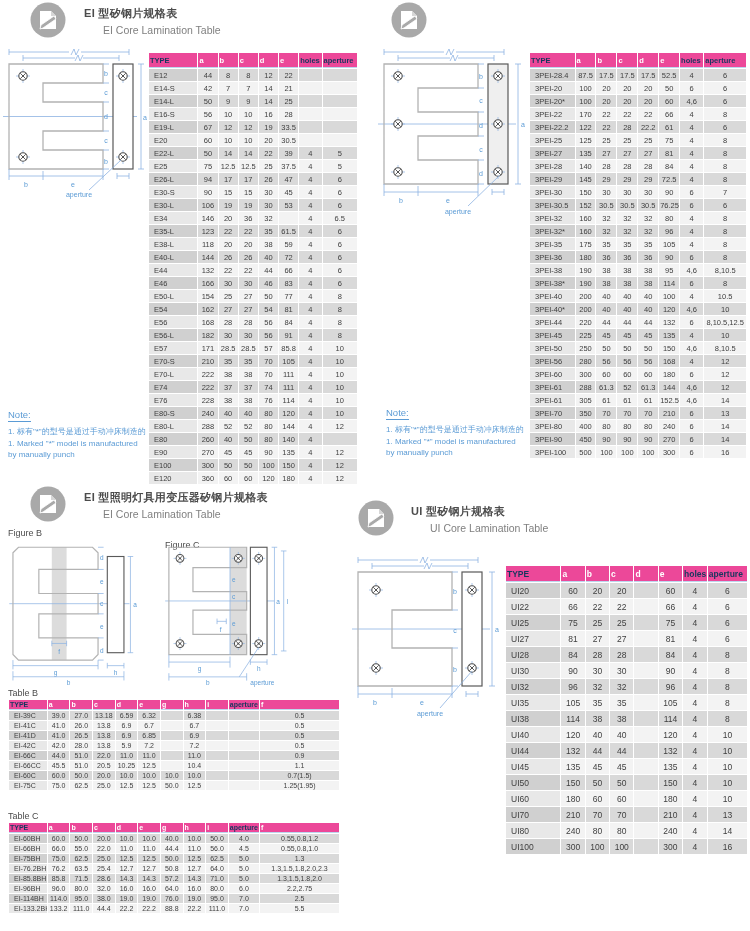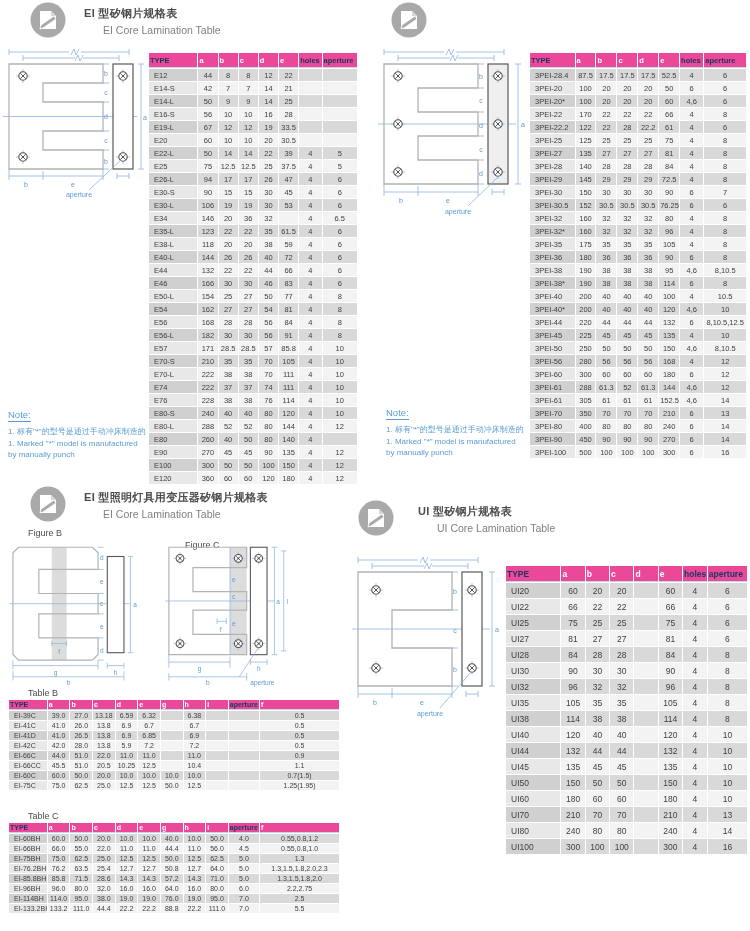--- a/index.html
+++ b/index.html
@@ -41,21 +41,21 @@
   .tbl-ui td{padding:2.5px 1px;}
   .tbl-ui th:nth-child(1){width:24%;}
   .tbl-ui th:nth-child(n+2):nth-child(-n+6){width:9.8%;}
   .tbl-ui th:nth-child(7){width:10%;}
   .tbl-ui th:nth-child(8){width:17%;}
   
   .note-title{color:#5b9bd5;font-size:9.5px;display:inline-block;border-bottom:1px solid #5b9bd5;
               padding-bottom:1px;margin-bottom:4px;}
   .note-line{color:#5b9bd5;font-size:8px;line-height:1.45;}
   
-  .fig-label{font-size:9px;color:#4c4c4c;margin-left:20px;}
+  .fig-label{font-size:9px;color:#4c4c4c;}
   
   .shape{fill:none;stroke:#b3b3b3;stroke-width:1.3;}
   .ibar{fill:#ffffff;stroke:#595959;stroke-width:1.2;}
   .ibar-fill{fill:#efefef;stroke:#595959;stroke-width:1.2;}
   .dimline{stroke:#8db3e2;stroke-width:0.8;fill:none;}
   .dim{fill:#5b9bd5;font-size:7px;}
   .strip{fill:#dcdcdc;}
 </style>
 </head>
 <body>
@@ -1131,21 +1131,21 @@
           <td>5.5</td>
         </tr>
       </tbody>
     </table>
 </div>
 
 <div class="abs" style="left:350px;top:495px;width:400px;height:436px">
   <svg class="abs" style="left:8px;top:5px" width="36" height="36" viewBox="0 0 36 36">
       <use href="#doc-icon-glyph"></use>
     </svg>
-  <div class="abs" style="left:68px;top:9px">
+  <div class="abs" style="left:61px;top:9px">
     <div class="sec-title-zh">UI 型矽钢片规格表</div>
     <div class="sec-title-en">UI Core Lamination Table</div>
   </div>
 
   <svg class="abs" style="left:2px;top:61px" width="150" height="165" viewBox="0 0 150 165">
     <path class="dimline" d="M6,4 H66 M78,4 H126 M6,1 v6 M126,1 v6"></path>
       <use href="#brk" x="72" y="4"></use>
     <path class="dimline" d="M20,10 H72 M80,10 H116 M20,7 v6 M116,7 v6"></path>
       <use href="#brk" x="76" y="10"></use>
     <path class="dimline" d="M0,73 H138"></path>

